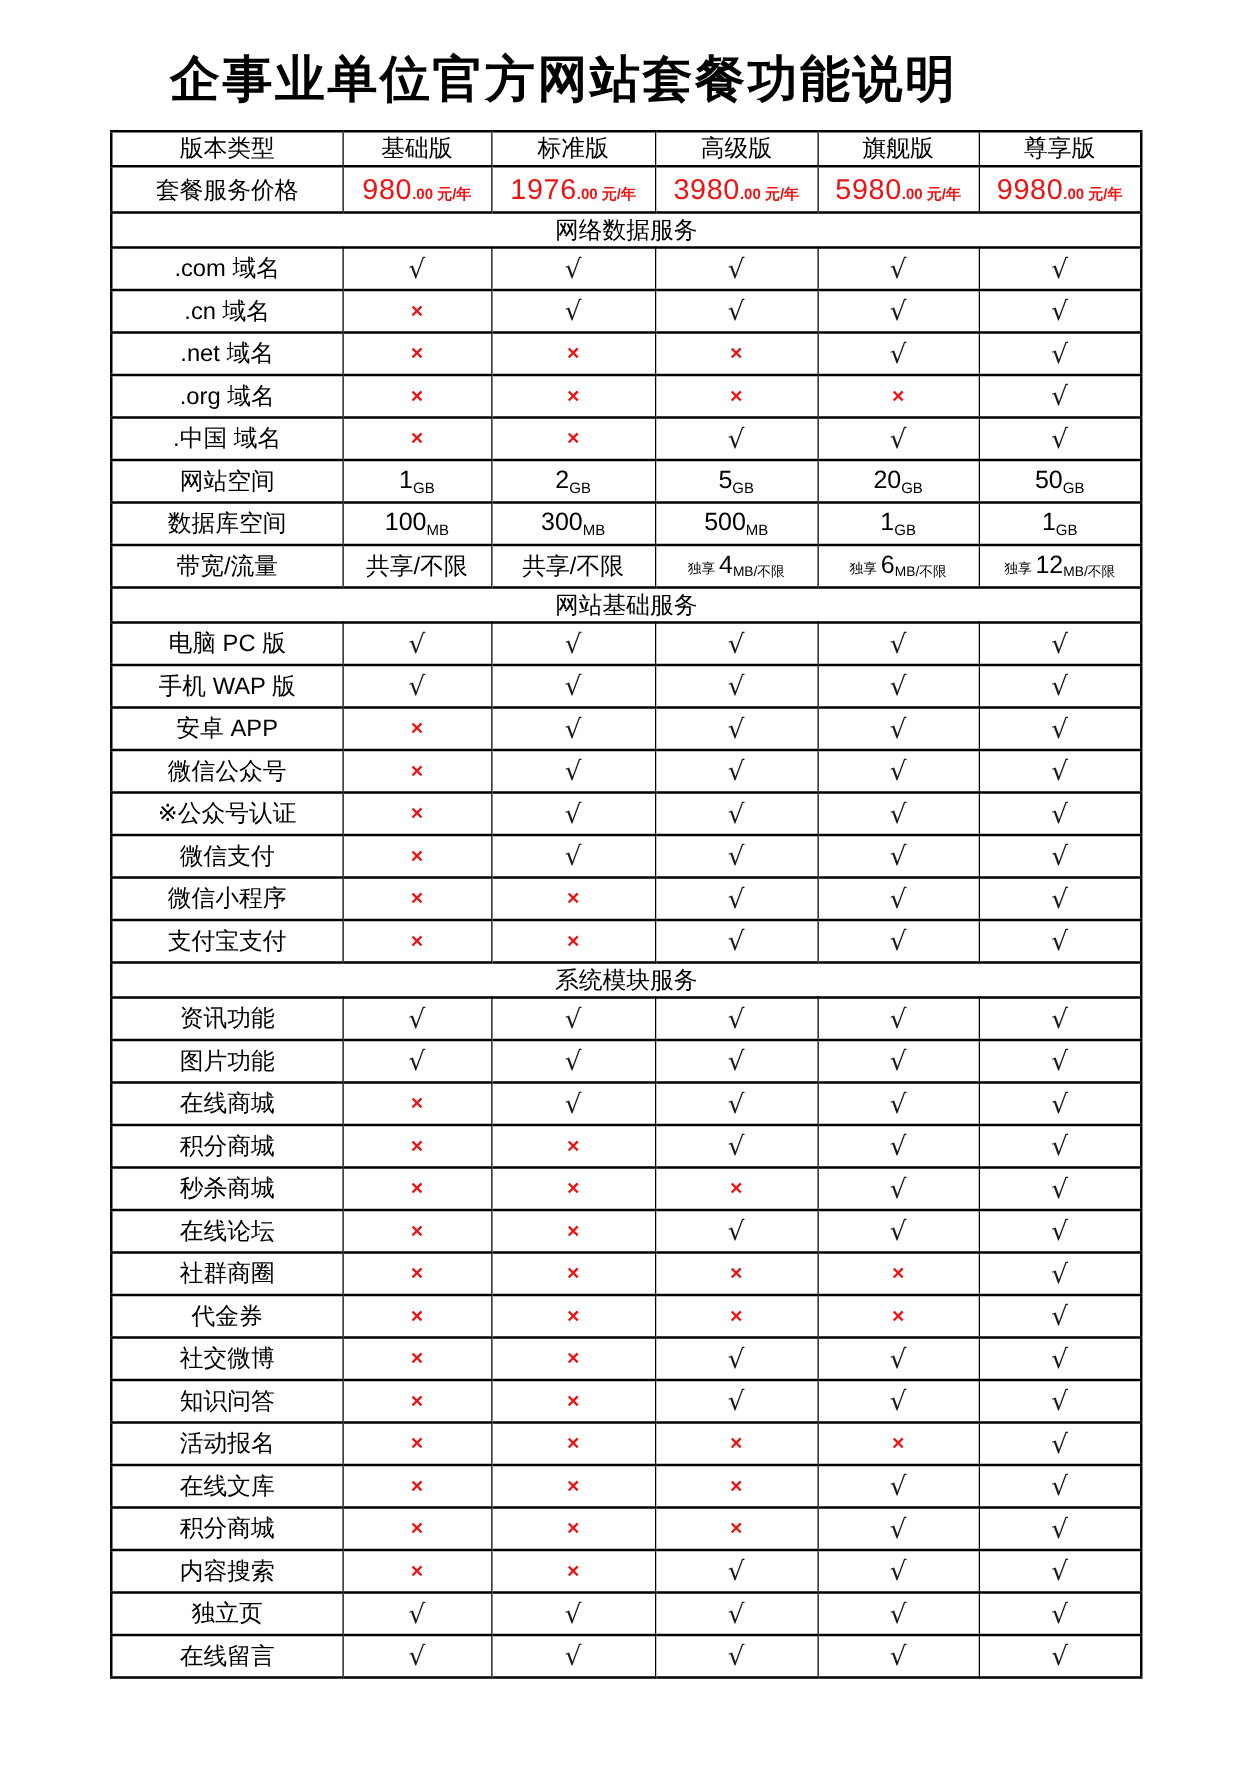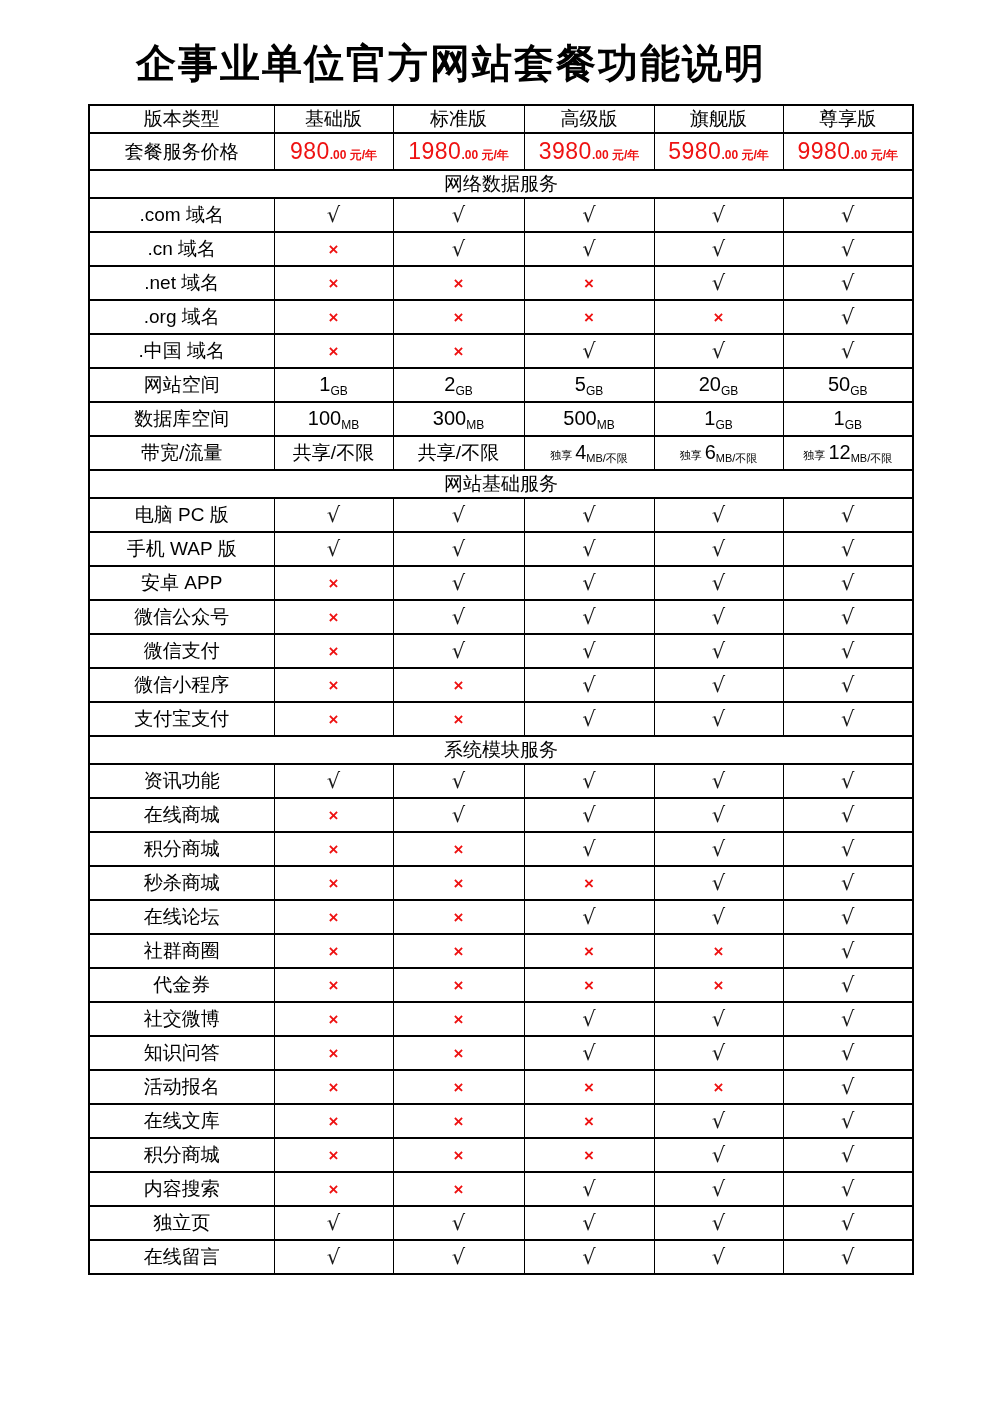--- a/index.html
+++ b/index.html
@@ -77,21 +77,21 @@
         <td class="hdr">版本类型</td>
         <td class="hdr">基础版</td>
         <td class="hdr">标准版</td>
         <td class="hdr">高级版</td>
         <td class="hdr">旗舰版</td>
         <td class="hdr">尊享版</td>
       </tr>
       <tr class="r-price">
         <td class="lbl">套餐服务价格</td>
         <td><span class="p-main">980</span><span class="p-sub">.00 元/年</span></td>
-        <td><span class="p-main">1980</span><span class="p-sub">.00 元/年</span></td>
+        <td><span class="p-main">1976</span><span class="p-sub">.00 元/年</span></td>
         <td><span class="p-main">3980</span><span class="p-sub">.00 元/年</span></td>
         <td><span class="p-main">5980</span><span class="p-sub">.00 元/年</span></td>
         <td><span class="p-main">9980</span><span class="p-sub">.00 元/年</span></td>
       </tr>
       <tr class="r-sec">
         <td class="sec" colspan="6">网络数据服务</td>
       </tr>
       <tr class="r-feat">
         <td class="lbl">.com 域名</td>
         <td><span class="check">√</span></td>
@@ -185,20 +185,28 @@
       </tr>
       <tr class="r-feat">
         <td class="lbl">微信公众号</td>
         <td><span class="cross">×</span></td>
         <td><span class="check">√</span></td>
         <td><span class="check">√</span></td>
         <td><span class="check">√</span></td>
         <td><span class="check">√</span></td>
       </tr>
       <tr class="r-feat">
+        <td class="lbl">※公众号认证</td>
+        <td><span class="cross">×</span></td>
+        <td><span class="check">√</span></td>
+        <td><span class="check">√</span></td>
+        <td><span class="check">√</span></td>
+        <td><span class="check">√</span></td>
+      </tr>
+      <tr class="r-feat">
         <td class="lbl">微信支付</td>
         <td><span class="cross">×</span></td>
         <td><span class="check">√</span></td>
         <td><span class="check">√</span></td>
         <td><span class="check">√</span></td>
         <td><span class="check">√</span></td>
       </tr>
       <tr class="r-feat">
         <td class="lbl">微信小程序</td>
         <td><span class="cross">×</span></td>
@@ -213,20 +221,28 @@
         <td><span class="cross">×</span></td>
         <td><span class="check">√</span></td>
         <td><span class="check">√</span></td>
         <td><span class="check">√</span></td>
       </tr>
       <tr class="r-sec">
         <td class="sec" colspan="6">系统模块服务</td>
       </tr>
       <tr class="r-feat">
         <td class="lbl">资讯功能</td>
+        <td><span class="check">√</span></td>
+        <td><span class="check">√</span></td>
+        <td><span class="check">√</span></td>
+        <td><span class="check">√</span></td>
+        <td><span class="check">√</span></td>
+      </tr>
+      <tr class="r-feat">
+        <td class="lbl">图片功能</td>
         <td><span class="check">√</span></td>
         <td><span class="check">√</span></td>
         <td><span class="check">√</span></td>
         <td><span class="check">√</span></td>
         <td><span class="check">√</span></td>
       </tr>
       <tr class="r-feat">
         <td class="lbl">在线商城</td>
         <td><span class="cross">×</span></td>
         <td><span class="check">√</span></td>

